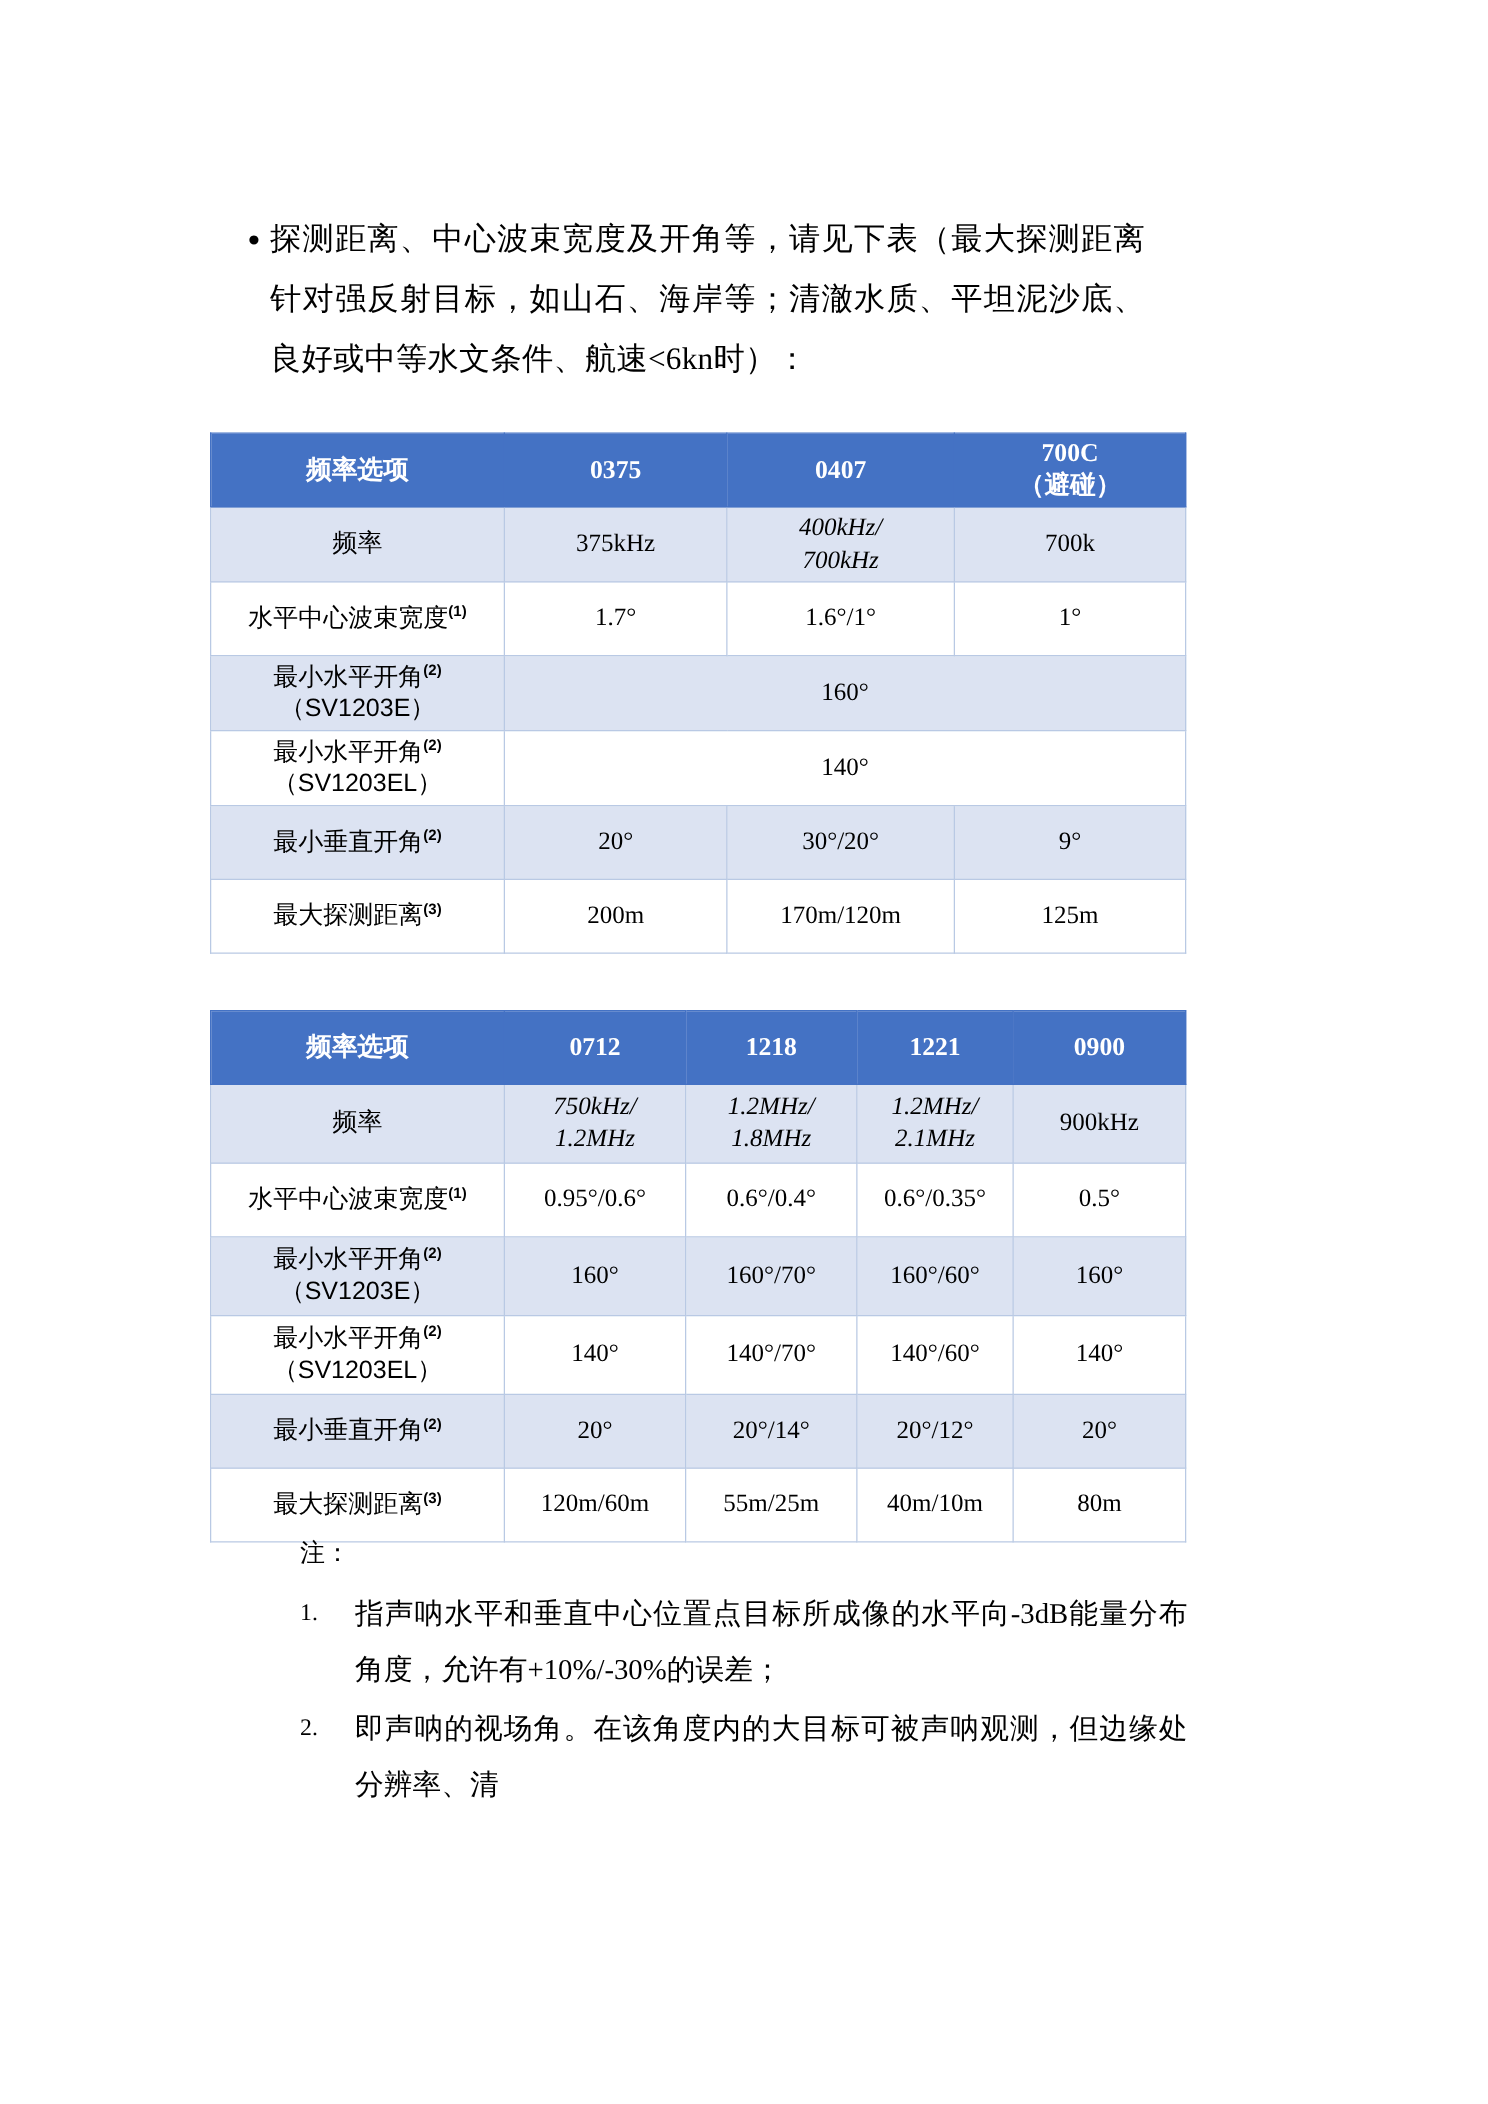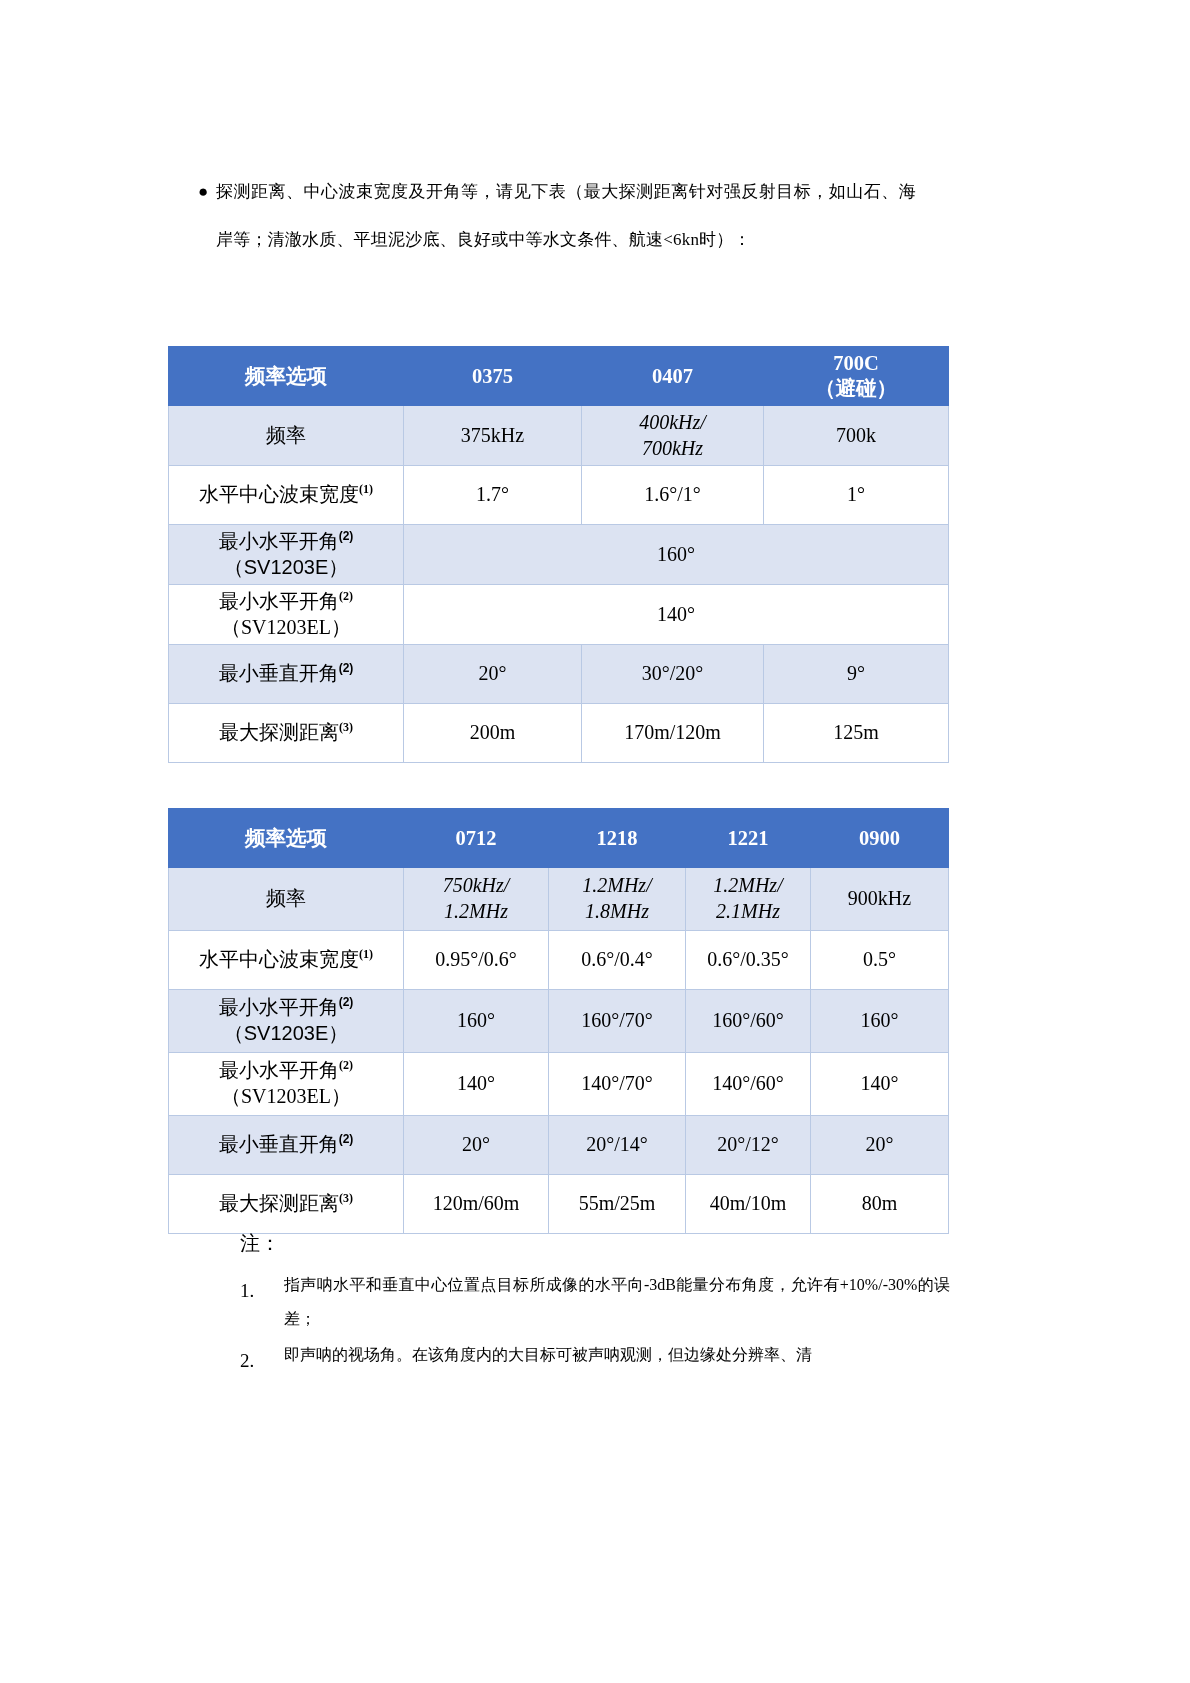--- a/index.html
+++ b/index.html
@@ -37,21 +37,21 @@
   .bullet {
     width: 18px;
     min-width: 18px;
     font-size: 17px;
     line-height: 48px;
     color: #000;
     text-align: left;
     padding-top: 0px;
   }
   .intro-text {
-    font-size: 17px;
+    font-size: 25px;
     line-height: 48px;
     letter-spacing: 0.2px;
     text-align: justify;
     text-justify: inter-ideograph;
     width: 700px;
   }
 
   
   .spec-table {
     position: absolute;
@@ -83,21 +83,21 @@
     font-family: "Liberation Sans", "DejaVu Sans", sans-serif;
     font-weight: bold;
     font-size: 20px;
   }
   .row-label sup {
     font-size: 12px;
     font-weight: bold;
     vertical-align: super;
   }
   tr.band-shade td { background: #dce3f2; }
-  tr.band-plain td { background: #ffffff; font-family: Liberation Serif, serif; }
+  tr.band-plain td { background: #ffffff; }
 
   
   #table-one {
     left: 168px;
     top: 346px;
     width: 780px;
   }
   #table-one col.c-label { width: 235px; }
   #table-one col.c-v1    { width: 178px; }
   #table-one col.c-v2    { width: 182px; }
@@ -142,22 +142,22 @@
     align-items: flex-start;
     margin-bottom: 2px;
   }
   .note-num {
     width: 44px;
     min-width: 44px;
     font-size: 19px;
     line-height: 45px;
   }
   .note-body {
-    font-size: 16px;
-    line-height: 34px;
+    font-size: 23px;
+    line-height: 45px;
     width: 700px;
     text-align: justify;
     text-justify: inter-ideograph;
   }
 </style>
 </head>
 <body>
 
 <div class="page">
 

